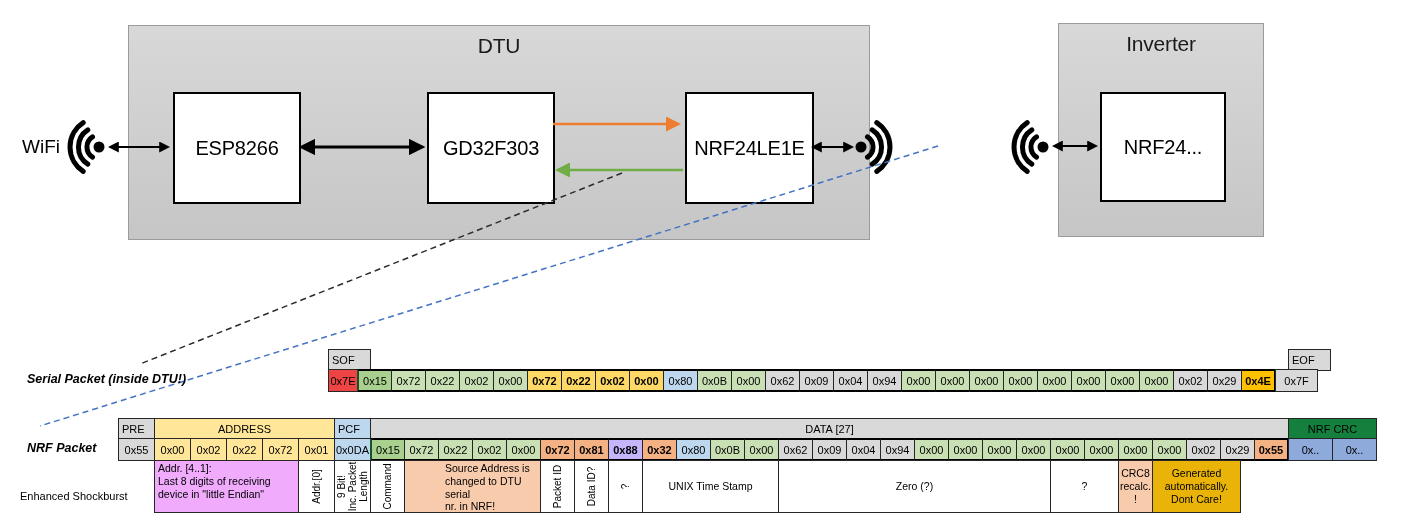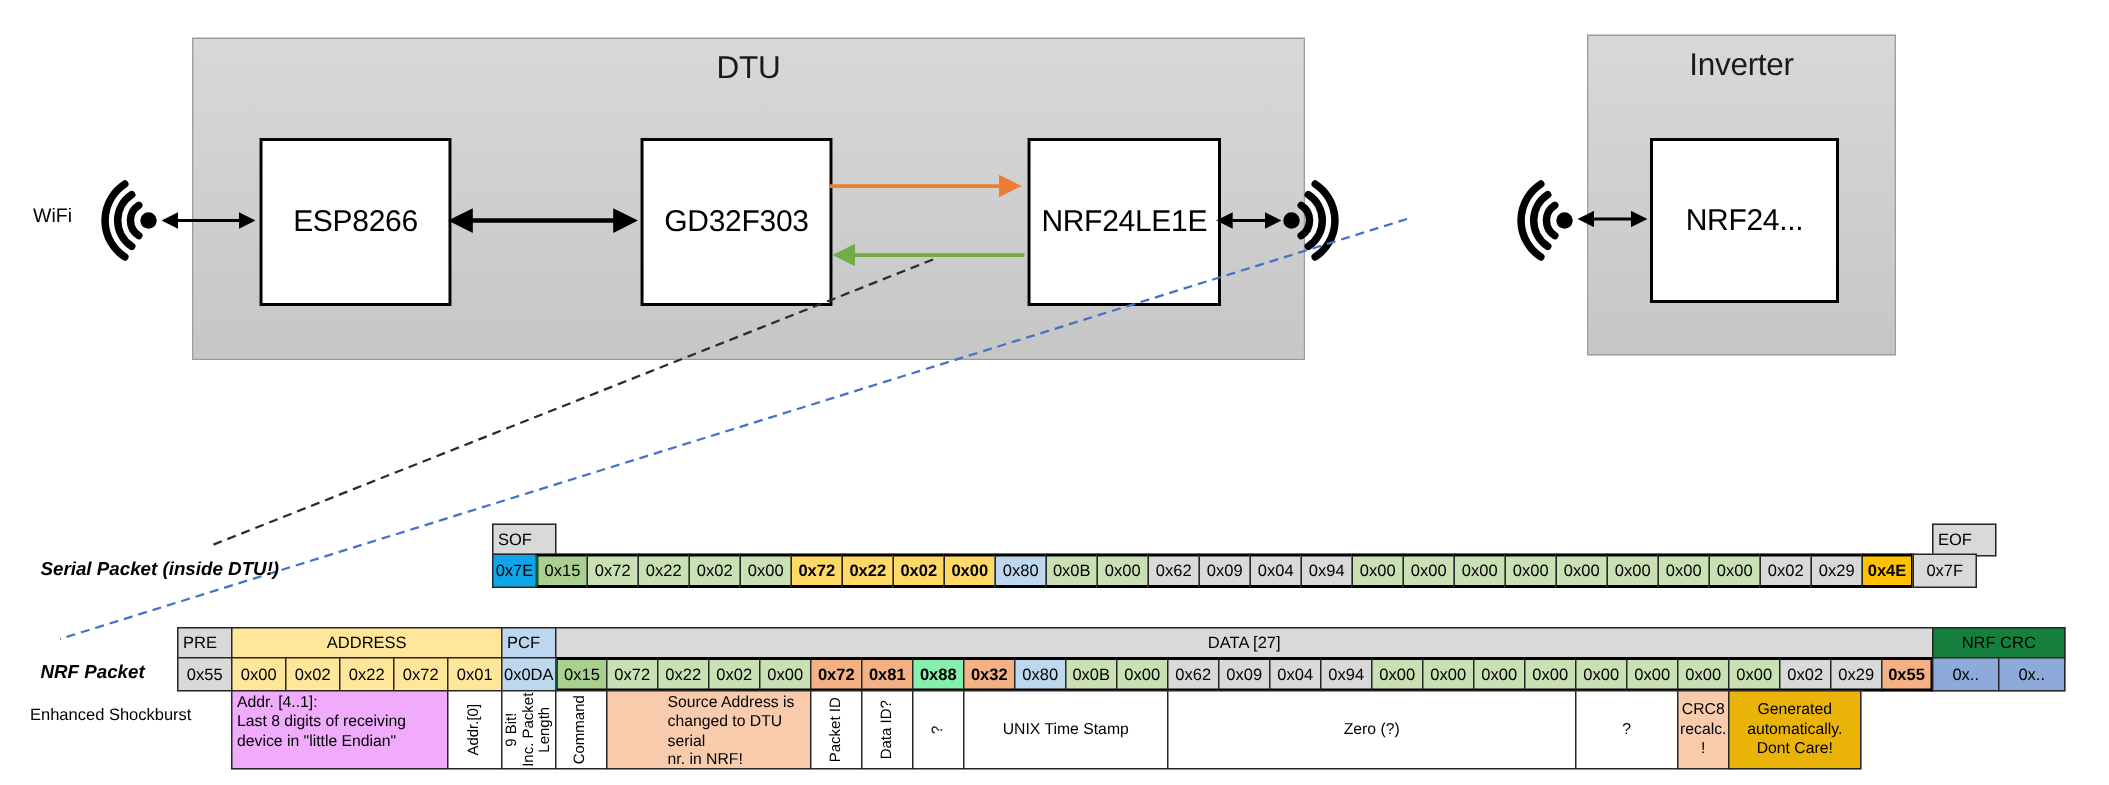--- a/index.html
+++ b/index.html
@@ -7,21 +7,21 @@
         font-family:"Liberation Sans", sans-serif;color:#000;}
 
   
   .unitbox{position:absolute;background:linear-gradient(180deg,#d8d8d8,#c6c6c6);
            border:1px solid #9b9b9b;}
   .unit-title{position:absolute;width:100%;text-align:center;top:8px;
               font-size:21px;letter-spacing:-0.2px;color:#1a1a1a;}
   .chip{position:absolute;background:#fff;border:2px solid #000;
         display:flex;align-items:center;justify-content:center;
         font-size:20px;letter-spacing:-0.2px;}
-  .wifi-text{position:absolute;font-size:13px;}
+  .wifi-text{position:absolute;font-size:19px;}
   .wifi{position:absolute;}
   .wifi.mirror{transform:scaleX(-1);}
   #overlay{position:absolute;left:0;top:0;z-index:6;pointer-events:none;}
   .zlow{z-index:1;} .zmid{z-index:3;}
 
   
   .prow{position:absolute;display:flex;z-index:10;}
   .cell{flex:none;box-sizing:border-box;height:23px;border:1px solid #262626;
         display:flex;align-items:center;justify-content:center;
         font-size:11px;background:#fff;overflow:hidden;}
@@ -104,29 +104,29 @@
     <line x1="553" y1="124" x2="678" y2="124" stroke="#ED7D31" stroke-width="2.5" marker-end="url(#ao)"></line>
     <line x1="683" y1="170" x2="558" y2="170" stroke="#70AD47" stroke-width="2.5" marker-end="url(#ag)"></line>
     <line x1="813" y1="147" x2="852" y2="147" stroke="#000" stroke-width="2" marker-start="url(#ab)" marker-end="url(#ab)"></line>
     <line x1="1054" y1="146" x2="1096" y2="146" stroke="#000" stroke-width="2" marker-start="url(#ab)" marker-end="url(#ab)"></line>
     <line x1="622" y1="173" x2="140" y2="364" stroke="#2b2b2b" stroke-width="1.5" stroke-dasharray="6 4"></line>
     <line x1="938" y1="146" x2="40" y2="426" stroke="#4472C4" stroke-width="1.5" stroke-dasharray="6 4"></line>
   </svg>
 
   <div class="plabel" style="left:27px;top:372px;">Serial Packet (inside DTU!)</div>
   <div class="plabel" style="left:27px;top:441px;">NRF Packet</div>
-  <div class="sublabel" style="left:20px;top:471px;">Enhanced Shockburst</div>
+  <div class="sublabel" style="left:20px;top:490px;">Enhanced Shockburst</div>
 
   <div class="prow hrow" style="left:328px;top:349px;">
       <div class="cell hl" style="width: 43px; background: rgb(217, 217, 217);">SOF</div>
       <div class="cell spacer" style="width: 919px;"></div>
       <div class="cell hl" style="width: 43px; background: rgb(217, 217, 217);">EOF</div>
     </div>
   <div class="prow" style="left:328px;top:369px;">
-      <div class="cell" style="width: 30px; background: #0ea5e9;">0x7E</div>
+      <div class="cell" style="width: 30px; background: #ef4444;">0x7E</div>
       <div class="cell thick thick-l" style="width: 35px; background: rgb(169, 208, 142);">0x15</div>
       <div class="cell thick" style="width: 35px; background: rgb(201, 224, 180);">0x72</div>
       <div class="cell thick" style="width: 35px; background: rgb(201, 224, 180);">0x22</div>
       <div class="cell thick" style="width: 35px; background: rgb(201, 224, 180);">0x02</div>
       <div class="cell thick" style="width: 35px; background: rgb(201, 224, 180);">0x00</div>
       <div class="cell thick" style="width: 35px; background: rgb(255, 217, 102); font-weight: 700;">0x72</div>
       <div class="cell thick" style="width: 35px; background: rgb(255, 217, 102); font-weight: 700;">0x22</div>
       <div class="cell thick" style="width: 35px; background: rgb(255, 217, 102); font-weight: 700;">0x02</div>
       <div class="cell thick" style="width: 35px; background: rgb(255, 217, 102); font-weight: 700;">0x00</div>
       <div class="cell thick" style="width: 35px; background: rgb(189, 215, 238);">0x80</div>
@@ -164,21 +164,21 @@
       <div class="cell" style="width: 37px; background: rgb(255, 230, 153);">0x72</div>
       <div class="cell" style="width: 37px; background: rgb(255, 230, 153);">0x01</div>
       <div class="cell" style="width: 37px; background: rgb(189, 215, 238);">0x0DA</div>
       <div class="cell thick thick-l" style="width: 35px; background: rgb(169, 208, 142);">0x15</div>
       <div class="cell thick" style="width: 35px; background: rgb(201, 224, 180);">0x72</div>
       <div class="cell thick" style="width: 35px; background: rgb(201, 224, 180);">0x22</div>
       <div class="cell thick" style="width: 35px; background: rgb(201, 224, 180);">0x02</div>
       <div class="cell thick" style="width: 35px; background: rgb(201, 224, 180);">0x00</div>
       <div class="cell thick" style="width: 35px; background: rgb(244, 177, 131); font-weight: 700;">0x72</div>
       <div class="cell thick" style="width: 35px; background: rgb(244, 177, 131); font-weight: 700;">0x81</div>
-      <div class="cell thick" style="width: 35px; background: #86efac; font-weight: 700;">0x88</div>
+      <div class="cell thick" style="width: 35px; background: #c4b5fd; font-weight: 700;">0x88</div>
       <div class="cell thick" style="width: 35px; background: rgb(244, 177, 131); font-weight: 700;">0x32</div>
       <div class="cell thick" style="width: 35px; background: rgb(189, 215, 238);">0x80</div>
       <div class="cell thick" style="width: 35px; background: rgb(201, 224, 180);">0x0B</div>
       <div class="cell thick" style="width: 35px; background: rgb(201, 224, 180);">0x00</div>
       <div class="cell thick" style="width: 35px; background: rgb(217, 217, 217);">0x62</div>
       <div class="cell thick" style="width: 35px; background: rgb(217, 217, 217);">0x09</div>
       <div class="cell thick" style="width: 35px; background: rgb(217, 217, 217);">0x04</div>
       <div class="cell thick" style="width: 35px; background: rgb(217, 217, 217);">0x94</div>
       <div class="cell thick" style="width: 35px; background: rgb(201, 224, 180);">0x00</div>
       <div class="cell thick" style="width: 35px; background: rgb(201, 224, 180);">0x00</div>

